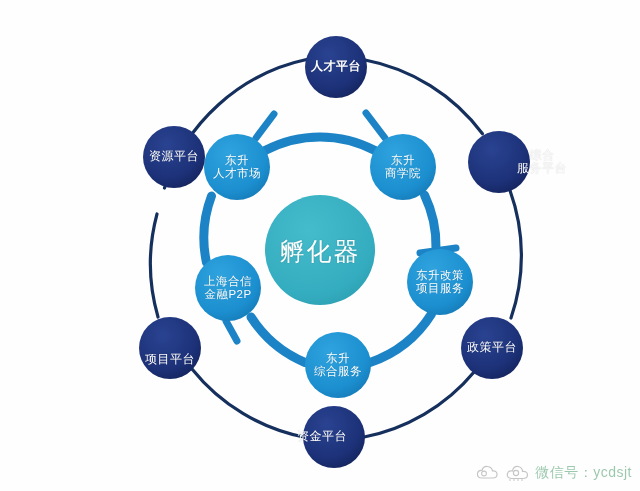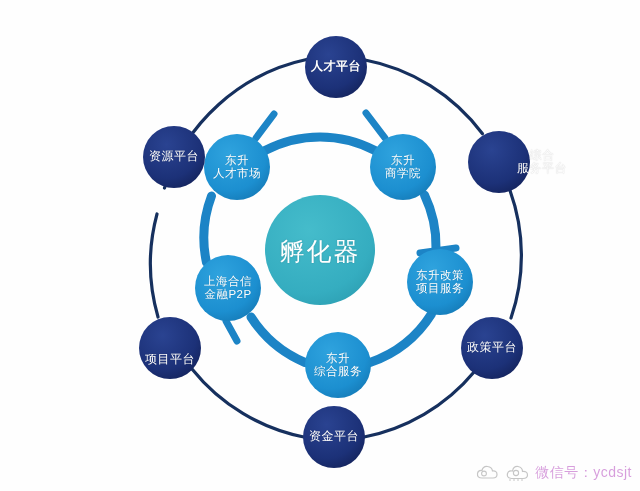--- a/index.html
+++ b/index.html
@@ -55,21 +55,21 @@
     position: absolute;
     right: 8px;
     bottom: 8px;
     display: flex;
     align-items: center;
     gap: 4px;
     opacity: 0.42;
   }
   #watermark .wm-text {
     font-size: 14px;
-    color: #a21caf;
+    color: #15803d;
     letter-spacing: 0.5px;
     white-space: nowrap;
   }
   #watermark .wm-icon {
     display: block;
   }
 </style>
 </head>
 <body>
 
@@ -150,21 +150,21 @@
 综合服务</div>
   <div class="node-label inner-label" style="left:228px; top:288px;">上海合信
 金融P2P</div>
 
   <div class="node-label outer-label" style="left:336px; top:67px;font-weight:bold;">人才平台</div>
   <div class="node-label outer-label" style="left:174px; top:157px;">资源平台</div>
   <div class="node-label outer-label" style="left:499px; top:162px;margin-left:43px;">综合
 服务平台</div>
   <div class="node-label outer-label" style="left:170px; top:360px;">项目平台</div>
   <div class="node-label outer-label" style="left:492px; top:348px;">政策平台</div>
-  <div class="node-label outer-label" style="left:334px; top:437px;">资金平台</div>
+  <div class="node-label outer-label" style="left:322px; top:437px;">资金平台</div>
 
   <div id="watermark">
     <svg class="wm-icon" width="26" height="20" viewBox="0 0 26 20">
       <path d="M7 15 Q2 15 2.5 10.5 Q3 7 7 7.5 Q8 3 12.5 3.5 Q17 4 17.5 8 Q22 7.5 22 11.5 Q22 15 18 15 Z" fill="none" stroke="#7a7a7a" stroke-width="1.2"></path>
       <circle cx="9" cy="10.5" r="2.4" fill="none" stroke="#7a7a7a" stroke-width="1.1"></circle>
     </svg>
     <svg class="wm-icon" width="26" height="20" viewBox="0 0 26 20">
       <path d="M6.5 15.5 Q1.5 15 2.5 10.5 Q3.5 7 7.5 8 Q8.5 3 13 3.5 Q17.5 4.5 17.5 8.5 Q22.5 8 22.5 12 Q22.5 15.5 18 15.5 Z" fill="none" stroke="#7a7a7a" stroke-width="1.2"></path>
       <circle cx="11" cy="10" r="2.6" fill="none" stroke="#7a7a7a" stroke-width="1.1"></circle>
       <path d="M4 17 L20 17" stroke="#7a7a7a" stroke-width="1" stroke-dasharray="2 2"></path>

